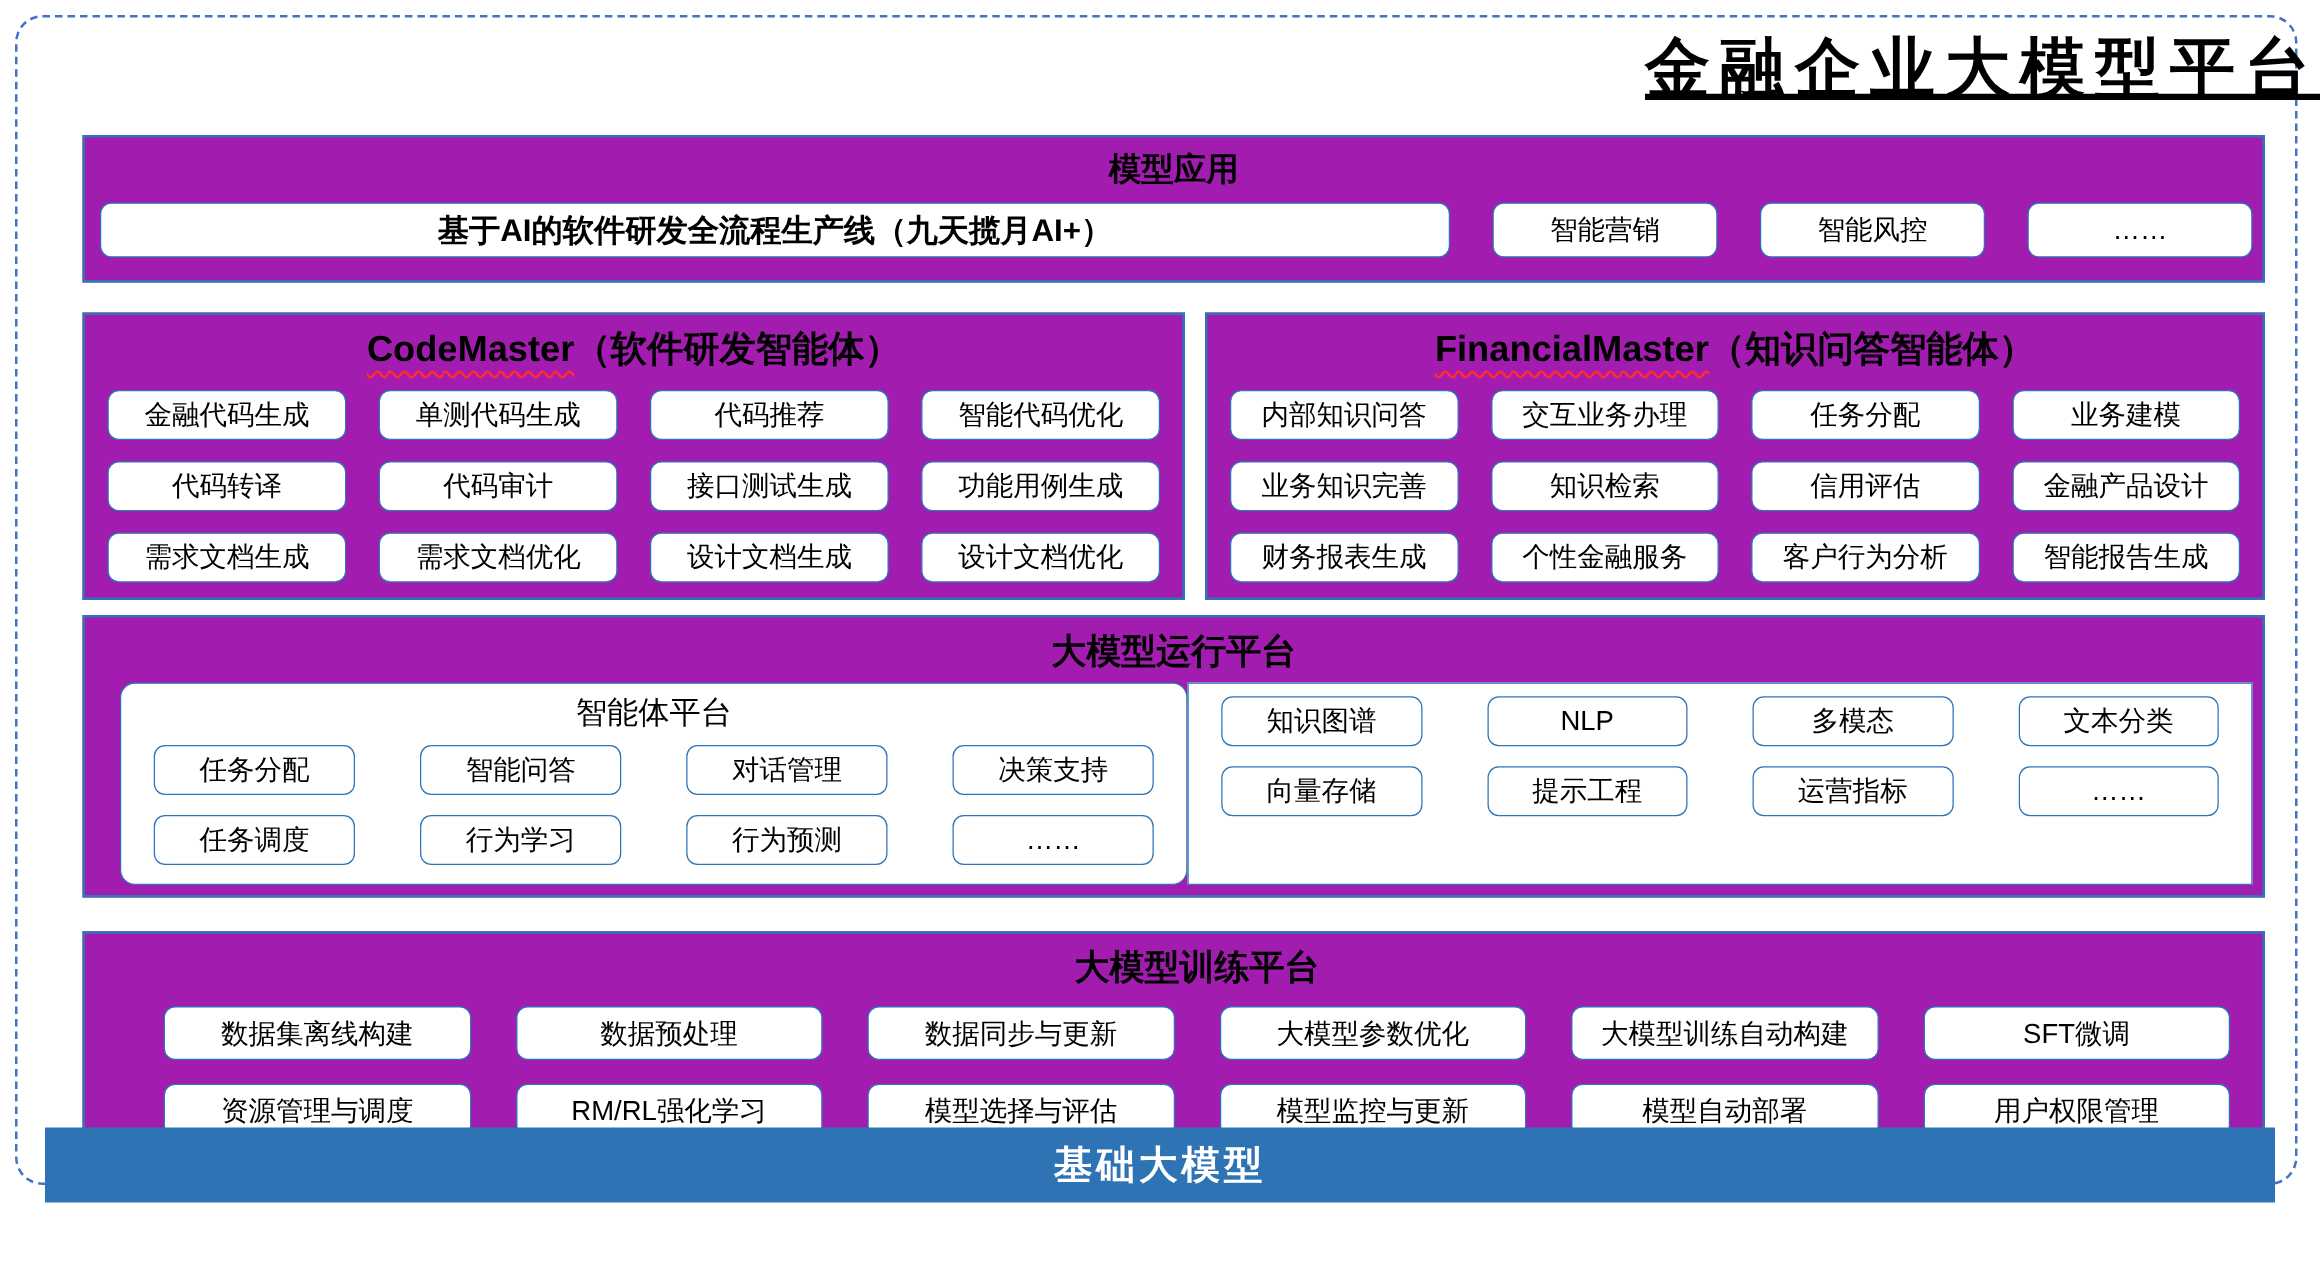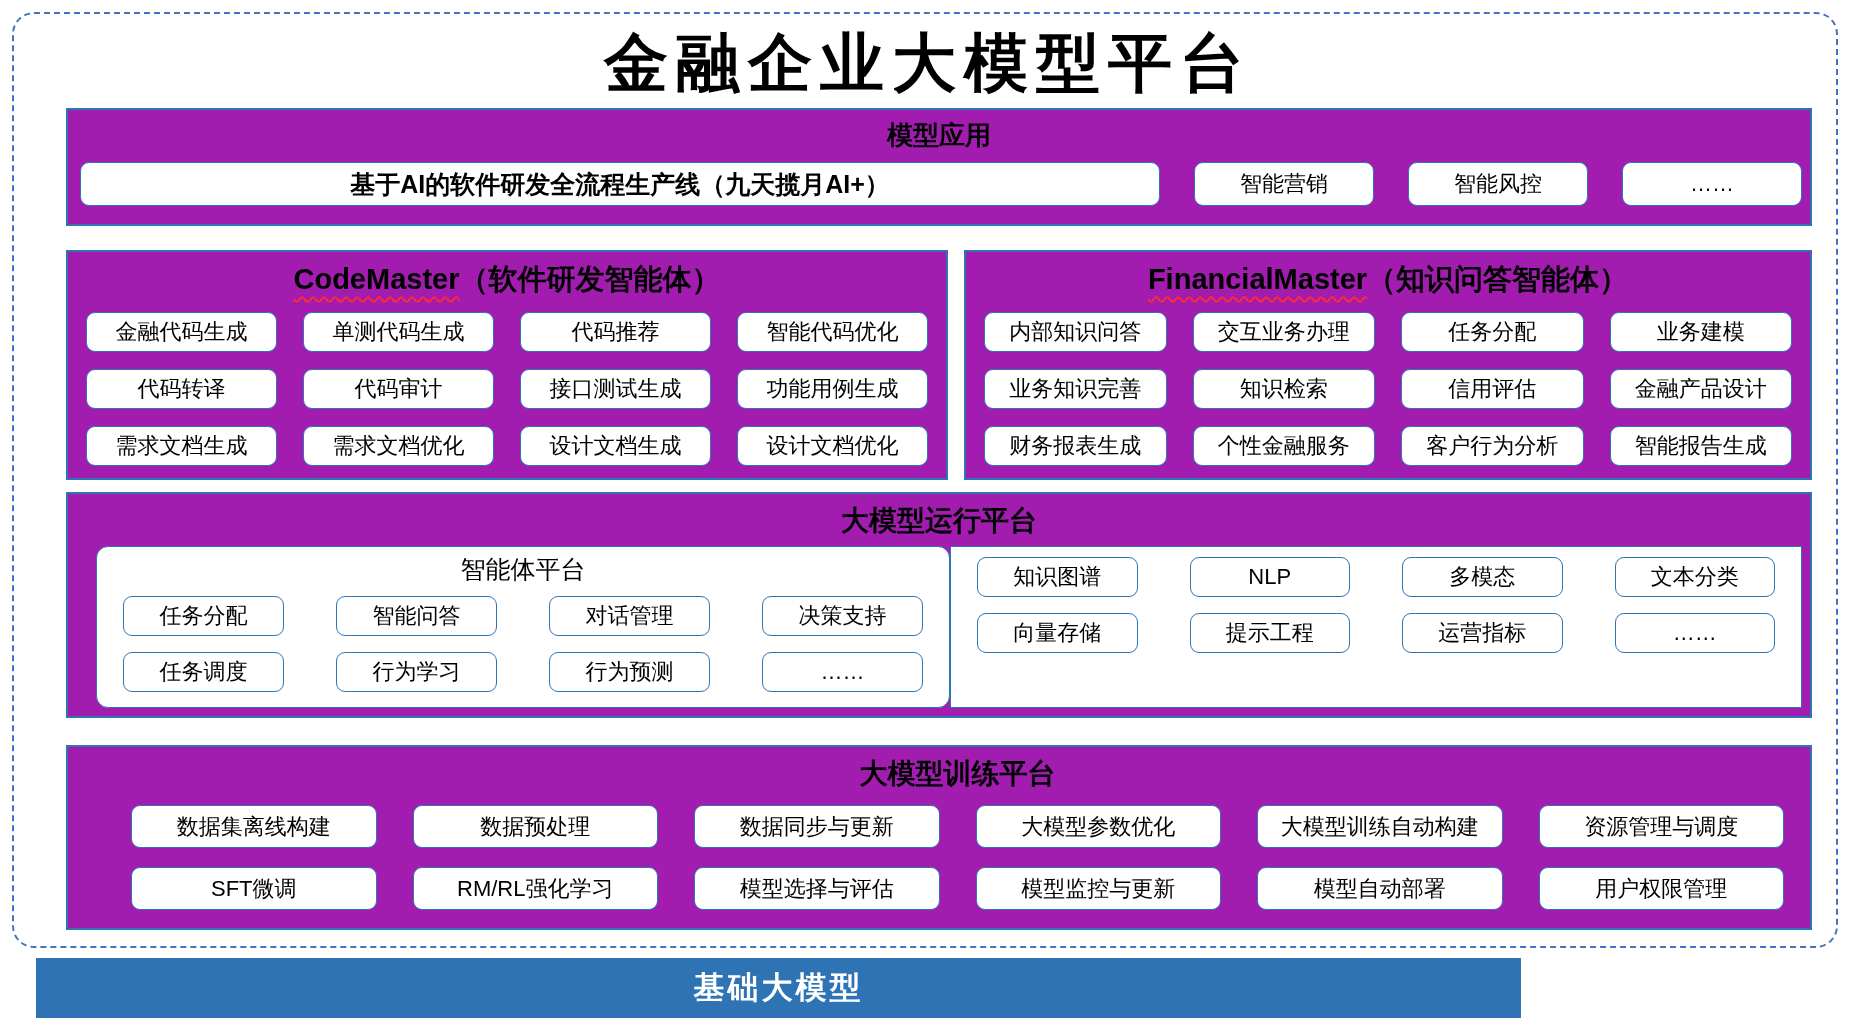--- a/index.html
+++ b/index.html
@@ -5,22 +5,22 @@
   html,body{margin:0;padding:0;background:#ffffff;}
   .canvas{
     position:relative;width:1856px;height:1024px;background:#ffffff;overflow:hidden;
     font-family:"Liberation Sans", sans-serif;color:#000;
   }
   .outer-dashed{
     position:absolute;left:12px;top:12px;width:1822px;height:932px;
     border:2px dashed #4472C4;border-radius:22px;pointer-events:none;
   }
   .page-title{
-    position:absolute;top:20px;left:0;width:100%;text-align:center;
-    font-family:"Liberation Serif", serif;font-weight:bold;font-size:64px;letter-spacing:8px;
+    position:absolute;top:20px;left:0;width:100%;text-align:right;
+    font-family:"Liberation Serif", serif;font-weight:bold;font-size:52px;letter-spacing:8px;text-decoration:underline;
   }
   .sec{position:absolute;border:2px solid #2E75B6;background:#a21caf;box-sizing:border-box;}
   .sec-header{ text-align:center;font-weight:bold;font-size:26px;margin-top:8px;}
   .pill{
     border:1.5px solid #2E75B6;border-radius:9px;box-sizing:border-box;
     display:flex;align-items:center;justify-content:center;
     font-size:22px;background:#fff;white-space:nowrap;
   }
   
   .sec-app{left:66px;top:108px;width:1746px;height:118px;}
@@ -44,21 +44,21 @@
   .subbox-right{right:8px;width:852px;}
   .subbox-header{text-align:center;font-size:25px;font-weight:normal;margin-top:6px;}
   .grid4-sub{display:grid;grid-template-columns:repeat(4,1fr);gap:16px 52px;padding:10px 26px 0 26px;}
   .grid4-sub .pill{height:40px;font-size:22px;}
   
   .sec-training{left:66px;top:745px;width:1746px;height:185px;padding-left:37px;}
   .grid6{display:grid;grid-template-columns:repeat(6,1fr);gap:19px 36px;padding:12px 26px 0 26px;}
   .grid6 .pill{height:43px;font-size:22px;}
   
   .foundation-bar{
-    position:absolute;left:36px;top:958px;width:1485px;height:60px;background:#2E74B5;
+    position:absolute;left:36px;top:902px;width:1784px;height:60px;background:#2E74B5;
     color:#fff;display:flex;align-items:center;justify-content:center;
     font-size:31px;font-weight:bold;letter-spacing:3px;
   }
 </style>
 </head>
 <body>
 
 <div class="canvas">
   <div class="outer-dashed"></div>
 
@@ -146,22 +146,22 @@
   </section>
 
   <section class="sec sec-training">
     <div class="sec-header" style="font-size:28px;">大模型训练平台</div>
     <div class="grid6">
       <div class="pill">数据集离线构建</div>
       <div class="pill">数据预处理</div>
       <div class="pill">数据同步与更新</div>
       <div class="pill">大模型参数优化</div>
       <div class="pill">大模型训练自动构建</div>
+      <div class="pill">SFT微调</div>
       <div class="pill">资源管理与调度</div>
-      <div class="pill">SFT微调</div>
       <div class="pill">RM/RL强化学习</div>
       <div class="pill">模型选择与评估</div>
       <div class="pill">模型监控与更新</div>
       <div class="pill">模型自动部署</div>
       <div class="pill">用户权限管理</div>
     </div>
   </section>
 
   <div class="foundation-bar">基础大模型</div>
 </div>

